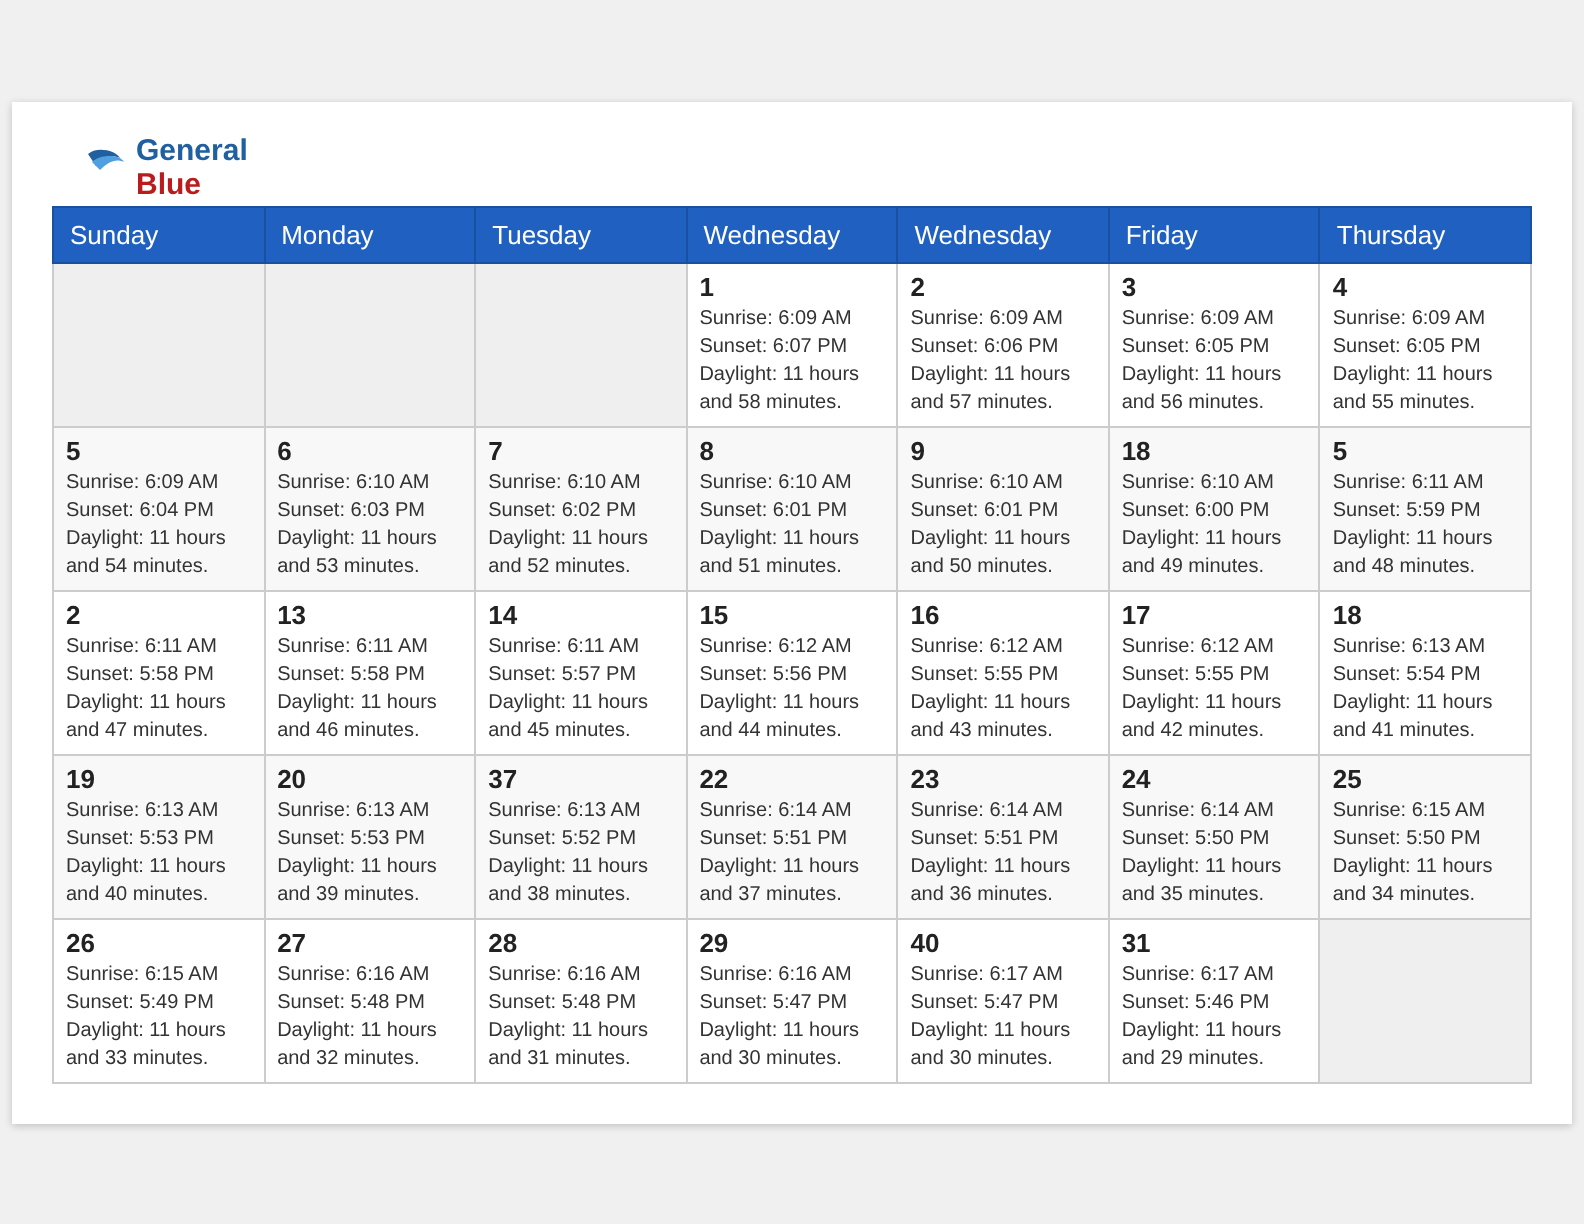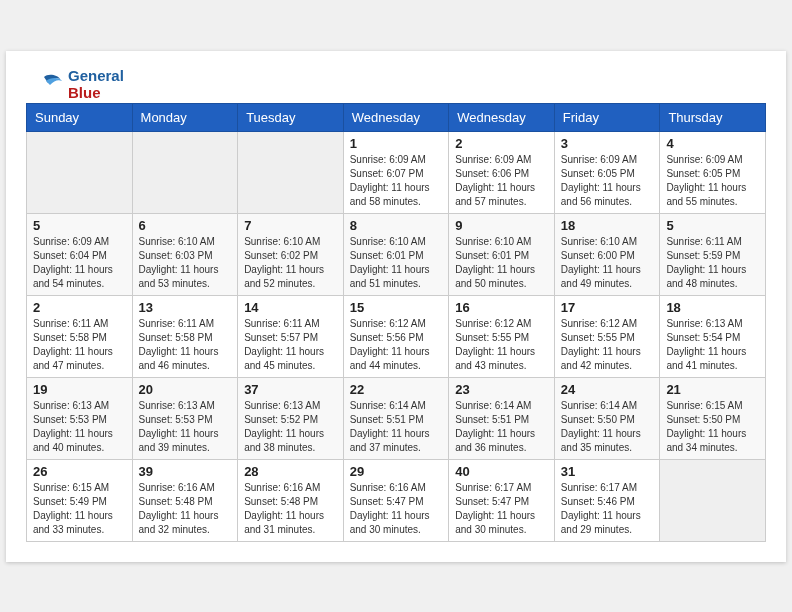--- a/index.html
+++ b/index.html
@@ -289,37 +289,37 @@
 and 36 minutes.</div>
           </td>
           <td>
             <div class="day-number">24</div>
             <div class="day-info" style="white-space: pre-line;">Sunrise: 6:14 AM
 Sunset: 5:50 PM
 Daylight: 11 hours
 and 35 minutes.</div>
           </td>
           <td>
-            <div class="day-number">21</div>
+            <div class="day-number">25</div>
             <div class="day-info" style="white-space: pre-line;">Sunrise: 6:15 AM
 Sunset: 5:50 PM
 Daylight: 11 hours
 and 34 minutes.</div>
           </td>
         </tr>
         <tr>
           <td>
             <div class="day-number">26</div>
             <div class="day-info" style="white-space: pre-line;">Sunrise: 6:15 AM
 Sunset: 5:49 PM
 Daylight: 11 hours
 and 33 minutes.</div>
           </td>
           <td>
-            <div class="day-number">39</div>
+            <div class="day-number">27</div>
             <div class="day-info" style="white-space: pre-line;">Sunrise: 6:16 AM
 Sunset: 5:48 PM
 Daylight: 11 hours
 and 32 minutes.</div>
           </td>
           <td>
             <div class="day-number">28</div>
             <div class="day-info" style="white-space: pre-line;">Sunrise: 6:16 AM
 Sunset: 5:48 PM
 Daylight: 11 hours

